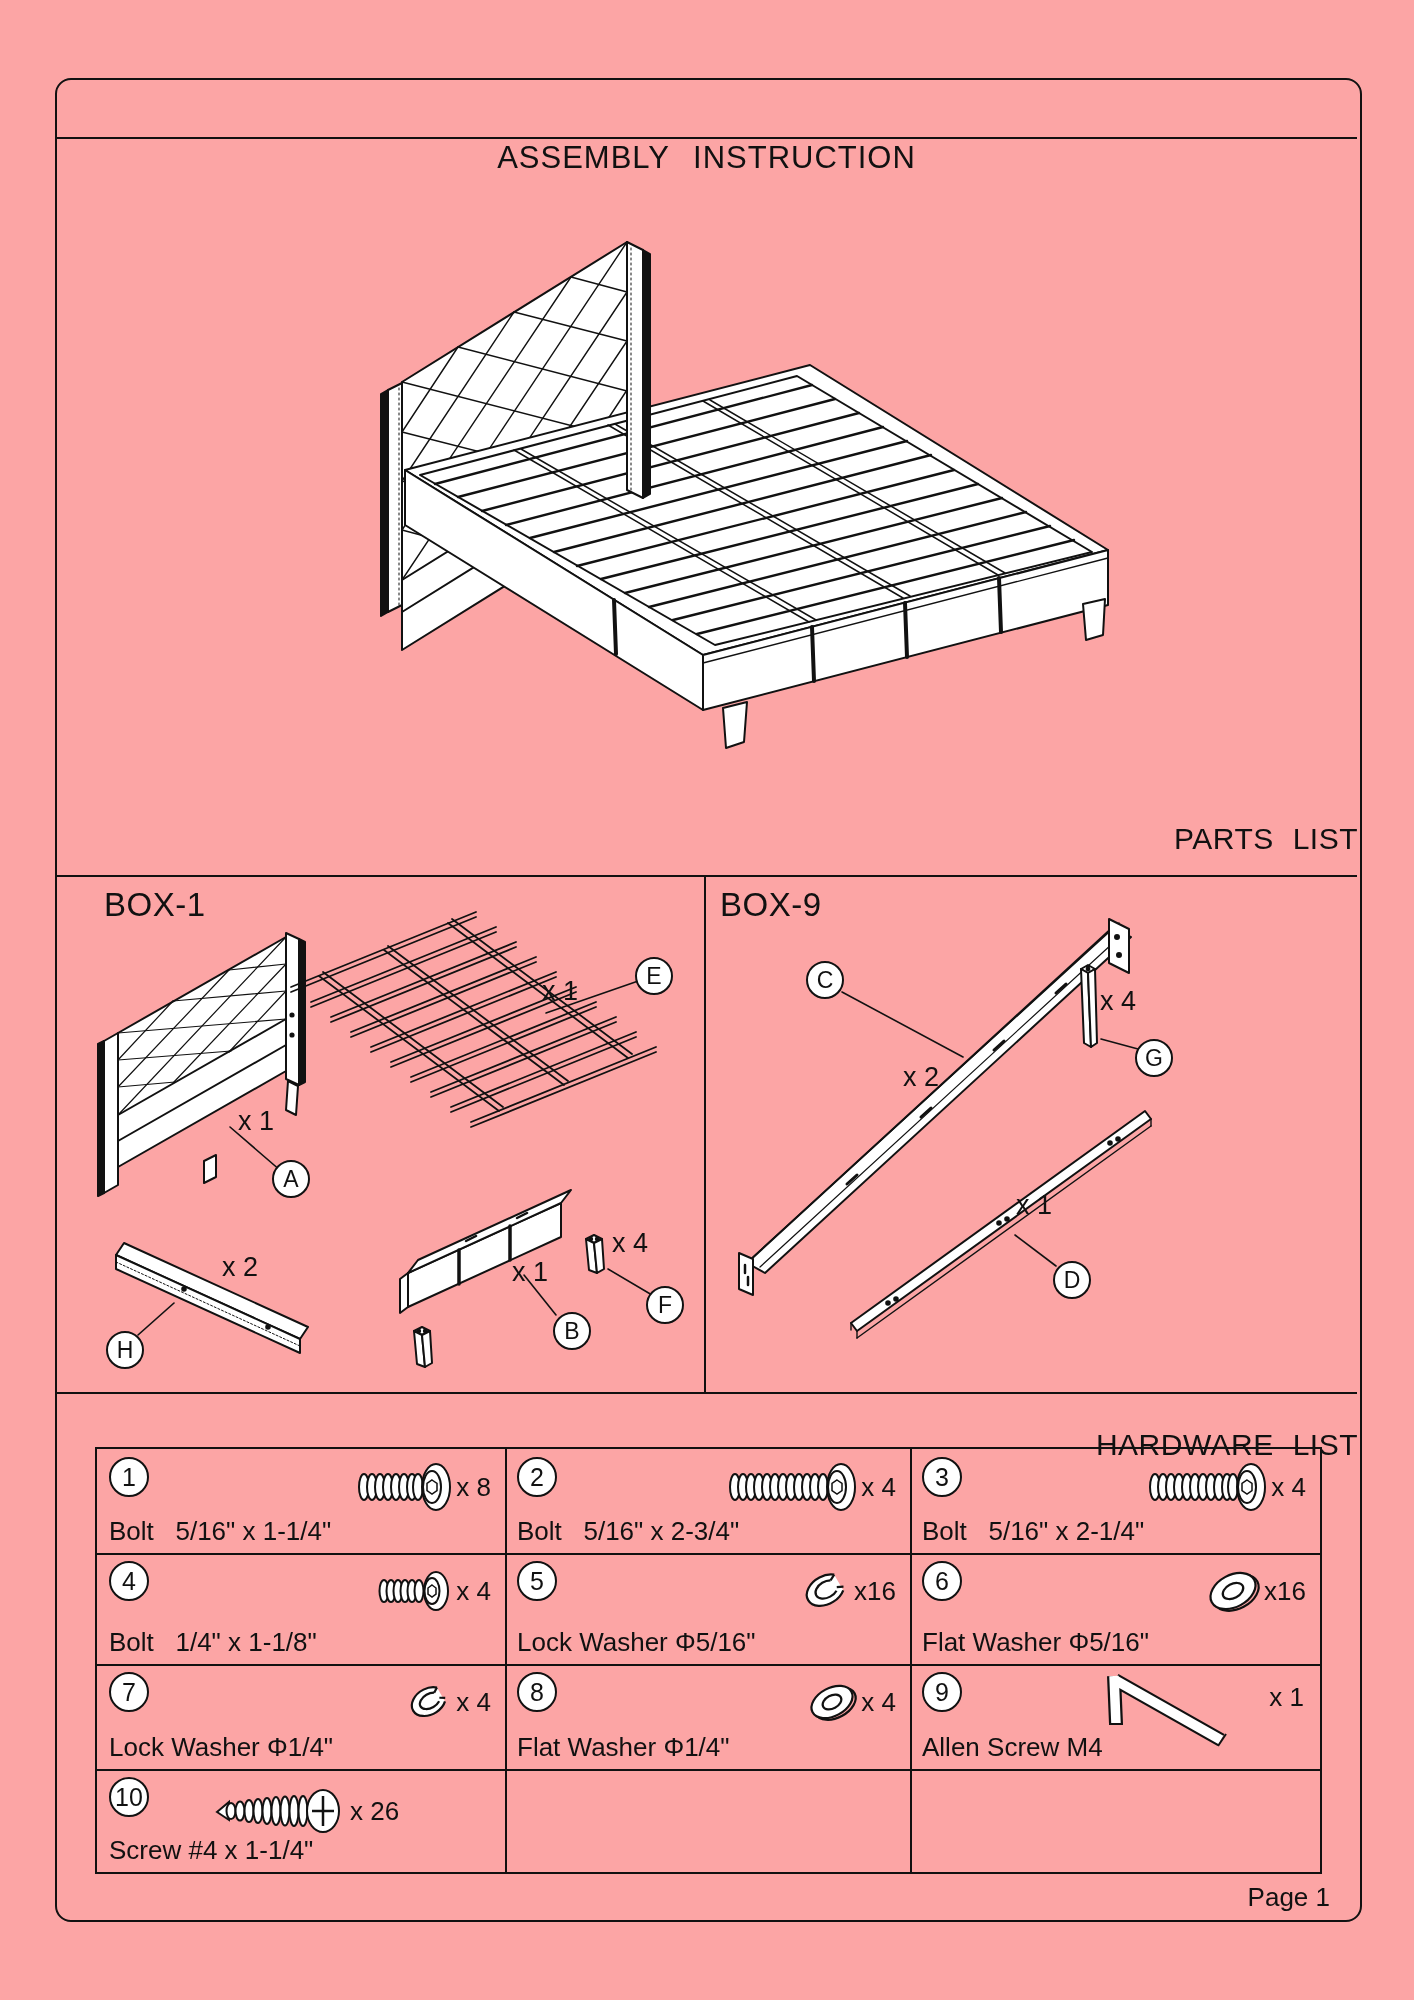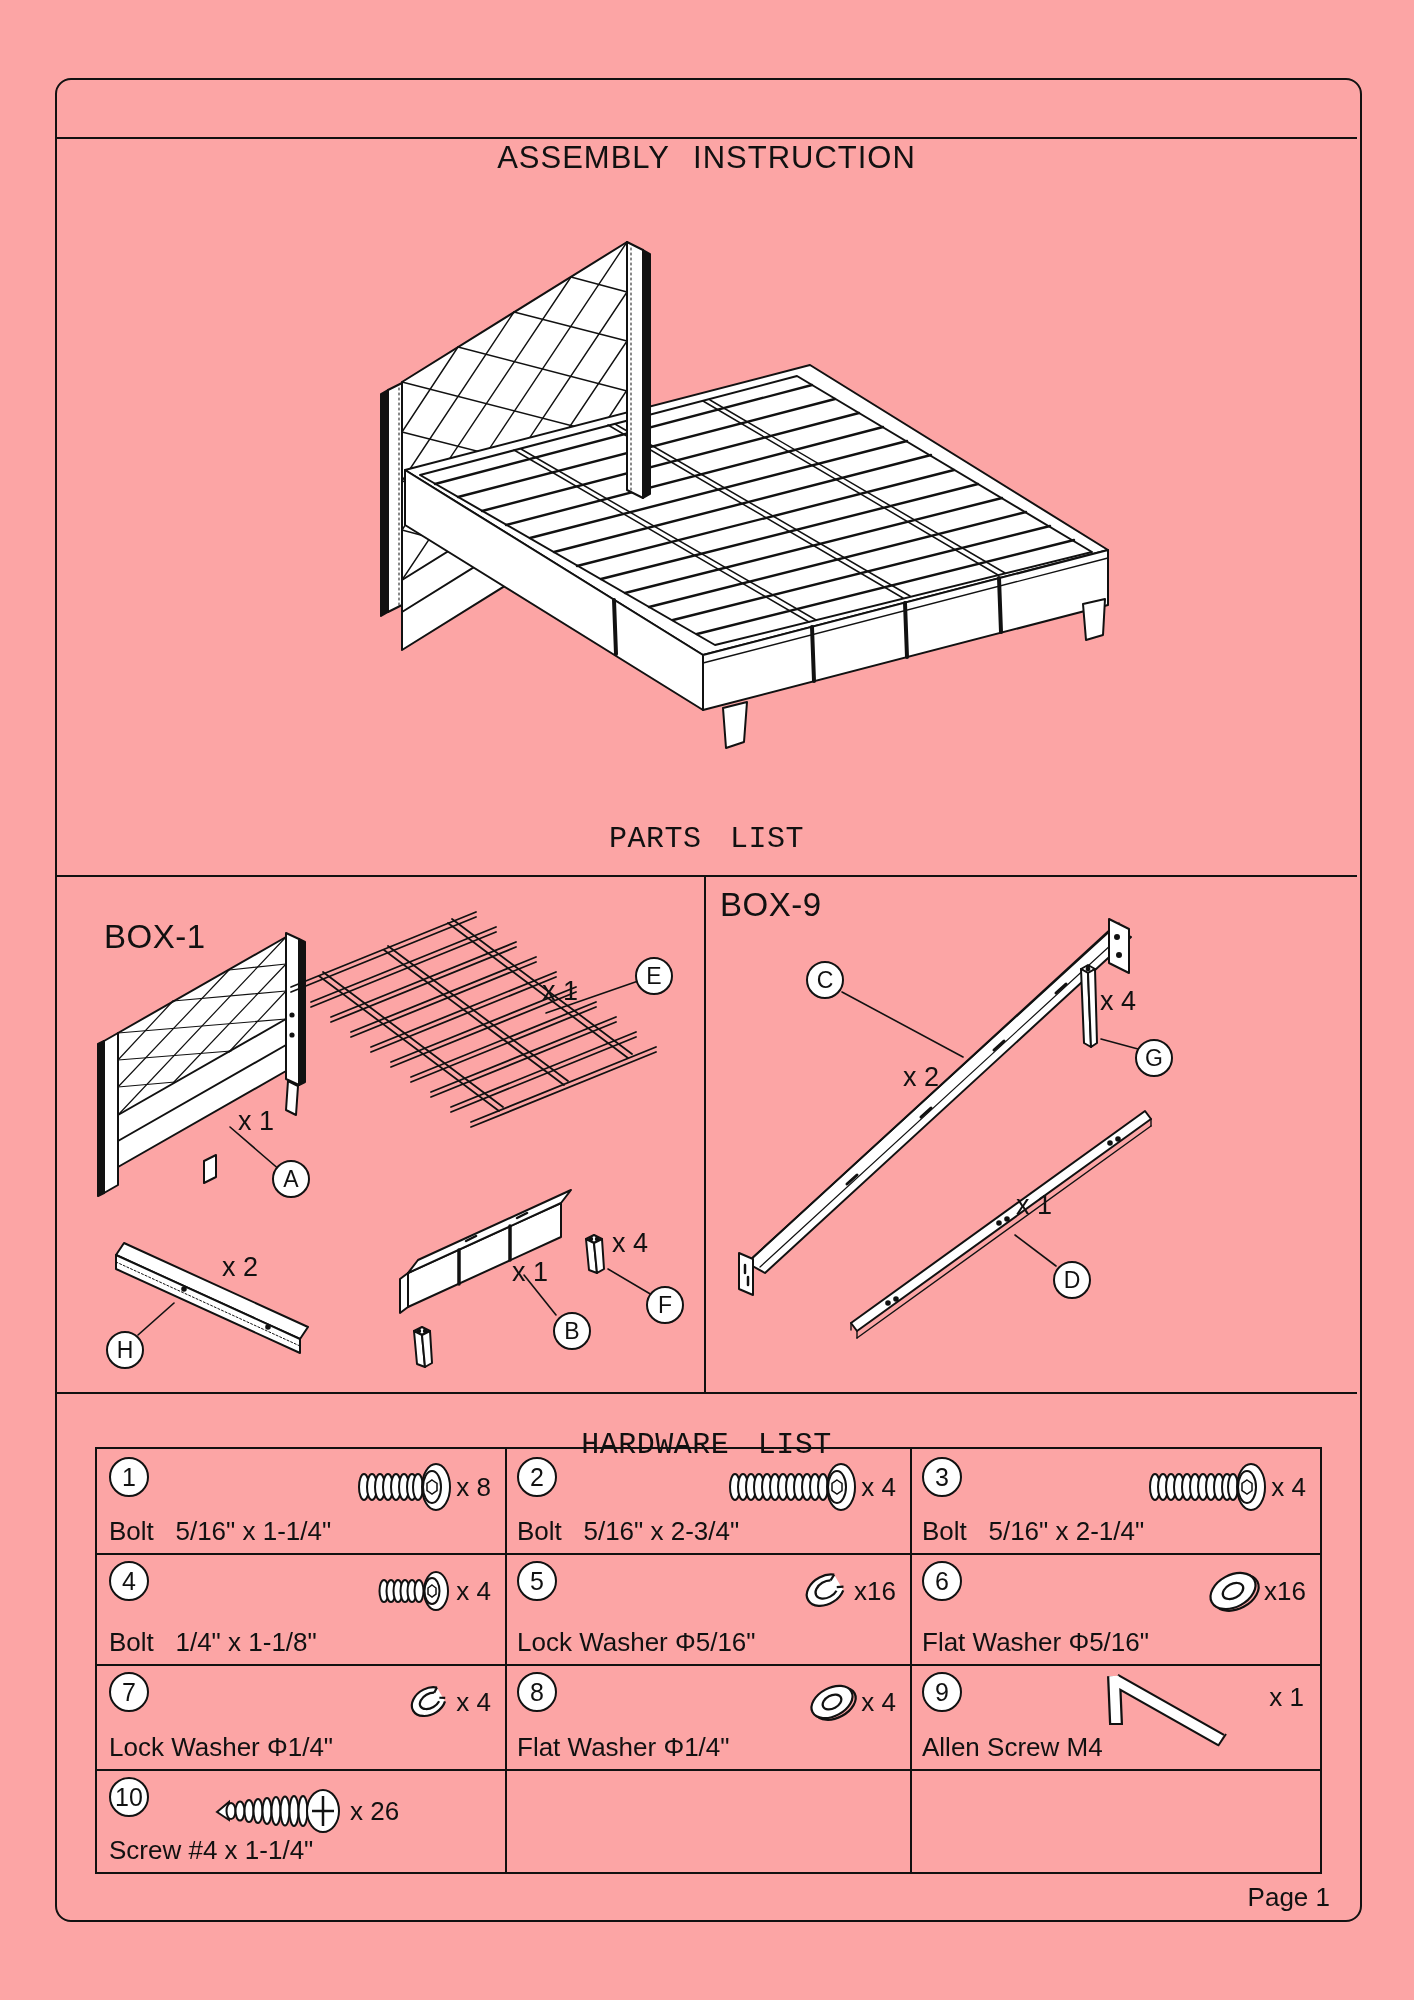--- a/index.html
+++ b/index.html
@@ -4,22 +4,22 @@
 <style>
   html,body{margin:0;padding:0;background:#fff;}
   .page{position:relative;width:1414px;height:2000px;background:#fca5a5;color:#111;
         font-family:"Liberation Sans","DejaVu Sans",sans-serif;overflow:hidden;}
   .doc-border{position:absolute;left:55px;top:78px;width:1303px;height:1840px;
               border:2.5px solid #111;border-radius:16px;}
   .hline{position:absolute;background:#111;height:2px;}
   .vline{position:absolute;background:#111;width:2px;}
   .doc-title{position:absolute;left:55px;top:140px;width:1303px;text-align:center;
              font-size:31px;letter-spacing:1px;word-spacing:14px;}
-  .sec-head{position:absolute;left:55px;width:1303px;text-align:center;
-            font-size:30px;letter-spacing:.5px;word-spacing:10px;font-family:Liberation Mono, monospace;}
+  .sec-head{position:absolute;left:55px;width:1303px;text-align:right;
+            font-size:30px;letter-spacing:.5px;word-spacing:10px;}
   .box-label{position:absolute;font-size:33px;letter-spacing:.5px;}
   .part-qty{position:absolute;font-size:27px;white-space:pre;}
   .part-circle{position:absolute;width:34px;height:34px;border:2.5px solid #111;border-radius:50%;
                display:flex;align-items:center;justify-content:center;font-size:23px;background:#fff;}
   svg{position:absolute;overflow:visible;}
   svg *{vector-effect:none;}
   
   .hw-table{position:absolute;left:95px;top:1447px;width:1223px;height:423px;border:2.5px solid #111;}
   .hw-cell{position:absolute;}
   .hw-num{position:absolute;left:12px;top:8px;width:36px;height:36px;border:2.2px solid #111;
@@ -112,21 +112,21 @@
     <polygon points="332,62 348,70 348,318 332,310" fill="#fff"></polygon>
     <polygon points="348,70 355,74 355,314 348,318" fill="#111"></polygon>
     <line x1="336" y1="68" x2="336" y2="312" stroke-width="1" stroke-dasharray="2,3"></line>
   </svg>
 
   <div class="sec-head" style="top:822px;">PARTS LIST</div>
   <div class="hline" style="left:56px;top:875px;width:1301px;"></div>
   <div class="vline" style="left:704px;top:877px;height:515px;"></div>
   <div class="hline" style="left:56px;top:1392px;width:1301px;"></div>
 
-  <div class="box-label" style="left:104px;top:886px;margin-top:32px;">BOX-1</div>
+  <div class="box-label" style="left:104px;top:886px;">BOX-1</div>
   <div class="box-label" style="left:720px;top:886px;">BOX-9</div>
 
   <svg style="left:56px;top:875px;" width="648" height="515" viewBox="0 0 648 515" fill="none" stroke="#111" stroke-width="2" stroke-linejoin="round" stroke-linecap="round">
 
     <g>
       <polygon points="62,158 230,62 230,196 62,292" fill="#fff"></polygon>
       <line x1="62" y1="240" x2="230" y2="144"></line>
       <line x1="62" y1="266" x2="230" y2="170"></line>
       <g stroke-width="1.2">
         <line x1="117" y1="126" x2="62" y2="185"></line>

